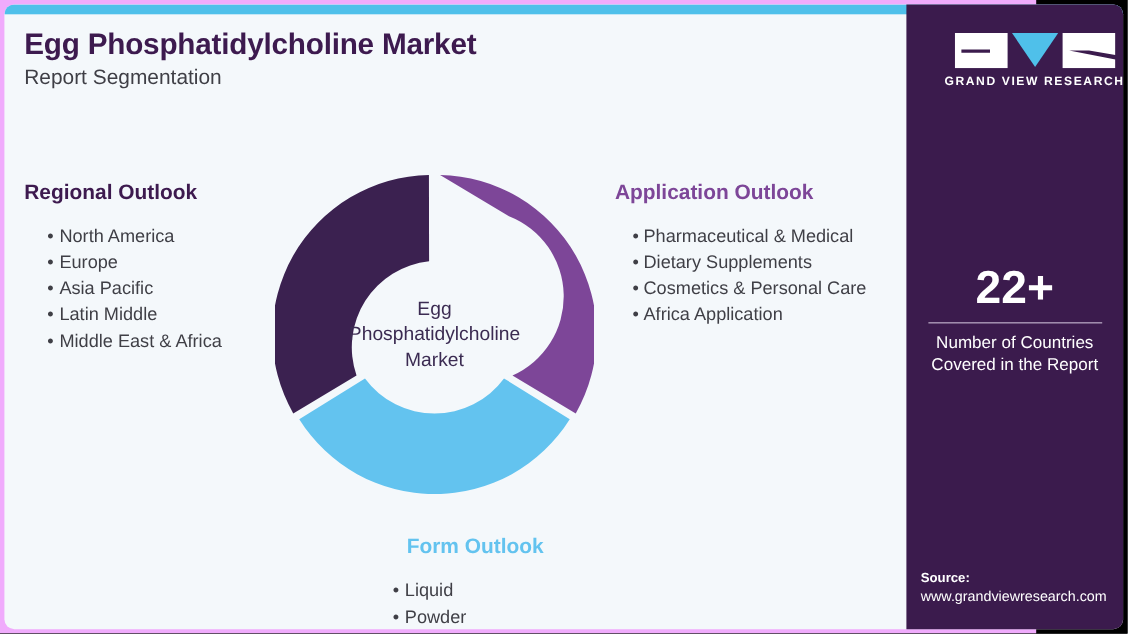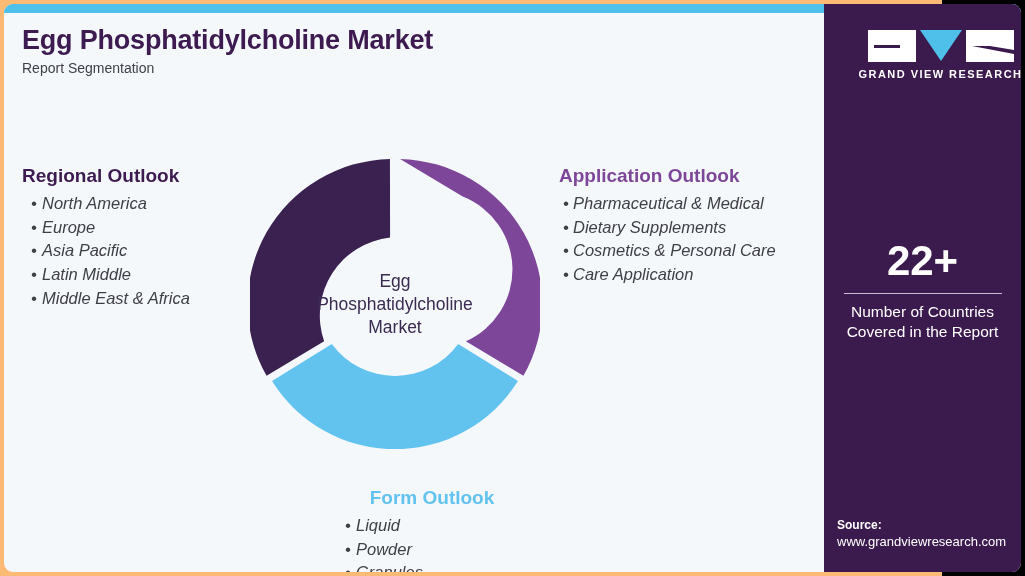--- a/index.html
+++ b/index.html
@@ -11,21 +11,21 @@
     width: 1025px;
     height: 576px;
     overflow: hidden;
     font-family: "Liberation Sans", sans-serif;
   }
 
   #infographic {
     position: relative;
     width: 942px;
     height: 576px;
-    background: #fdba74;
+    background: #f0abfc;
   }
 
   
   .card {
     position: absolute;
     left: 4px;
     top: 4px;
     width: 1017px;
     height: 568px;
     background: #f4f8fb;
@@ -52,38 +52,37 @@
   }
   .title {
     font-size: 27px;
     font-weight: bold;
     color: #3d1a4f;
     letter-spacing: -0.2px;
     line-height: 1.1;
     margin: 0;
   }
   .subtitle {
-    font-size: 14px;
+    font-size: 19px;
     color: #3f3f46;
     margin: 5px 0 0 0;
     line-height: 1.1;
   }
 
   
   .outlook-heading {
     font-size: 19px;
     font-weight: bold;
     line-height: 1.2;
     margin: 0 0 3px 0;
   }
   .outlook-list {
     list-style: none;
-    margin: 4px;
+    margin: 16px;
     padding: 0;
-    font-style: italic;
   }
   .outlook-list li {
     font-size: 16.5px;
     color: #3f3f46;
     line-height: 23.8px;
     white-space: nowrap;
   }
   .outlook-list li .bullet {
     display: inline-block;
     width: 11px;
@@ -246,21 +245,21 @@
         <li><span class="bullet">•</span><span>Middle East &amp; Africa</span></li>
       </ul>
     </div>
 
     <div id="application-outlook">
       <div class="outlook-heading">Application Outlook</div>
       <ul class="outlook-list">
         <li><span class="bullet">•</span><span>Pharmaceutical &amp; Medical</span></li>
         <li><span class="bullet">•</span><span>Dietary Supplements</span></li>
         <li><span class="bullet">•</span><span>Cosmetics &amp; Personal Care</span></li>
-        <li><span class="bullet">•</span><span>Care Application</span></li>
+        <li><span class="bullet">•</span><span>Africa Application</span></li>
       </ul>
     </div>
 
     <div id="donut">
       <svg width="290" height="290" viewBox="0 0 290 290">
 
         <path d="M 150.06 0.09 A 145 145 0 0 1 273.41 216.83 L 215.89 182.28 A 78.5 78.5 0 0 0 212.71 37.51 Z" fill="#7d4698"></path>
 
         <path d="M 267.97 222.04 A 145 145 0 0 1 22.03 222.04 L 81.81 185.01 A 78.5 78.5 0 0 0 208.19 185.01 Z" fill="#63c3ef"></path>
 

